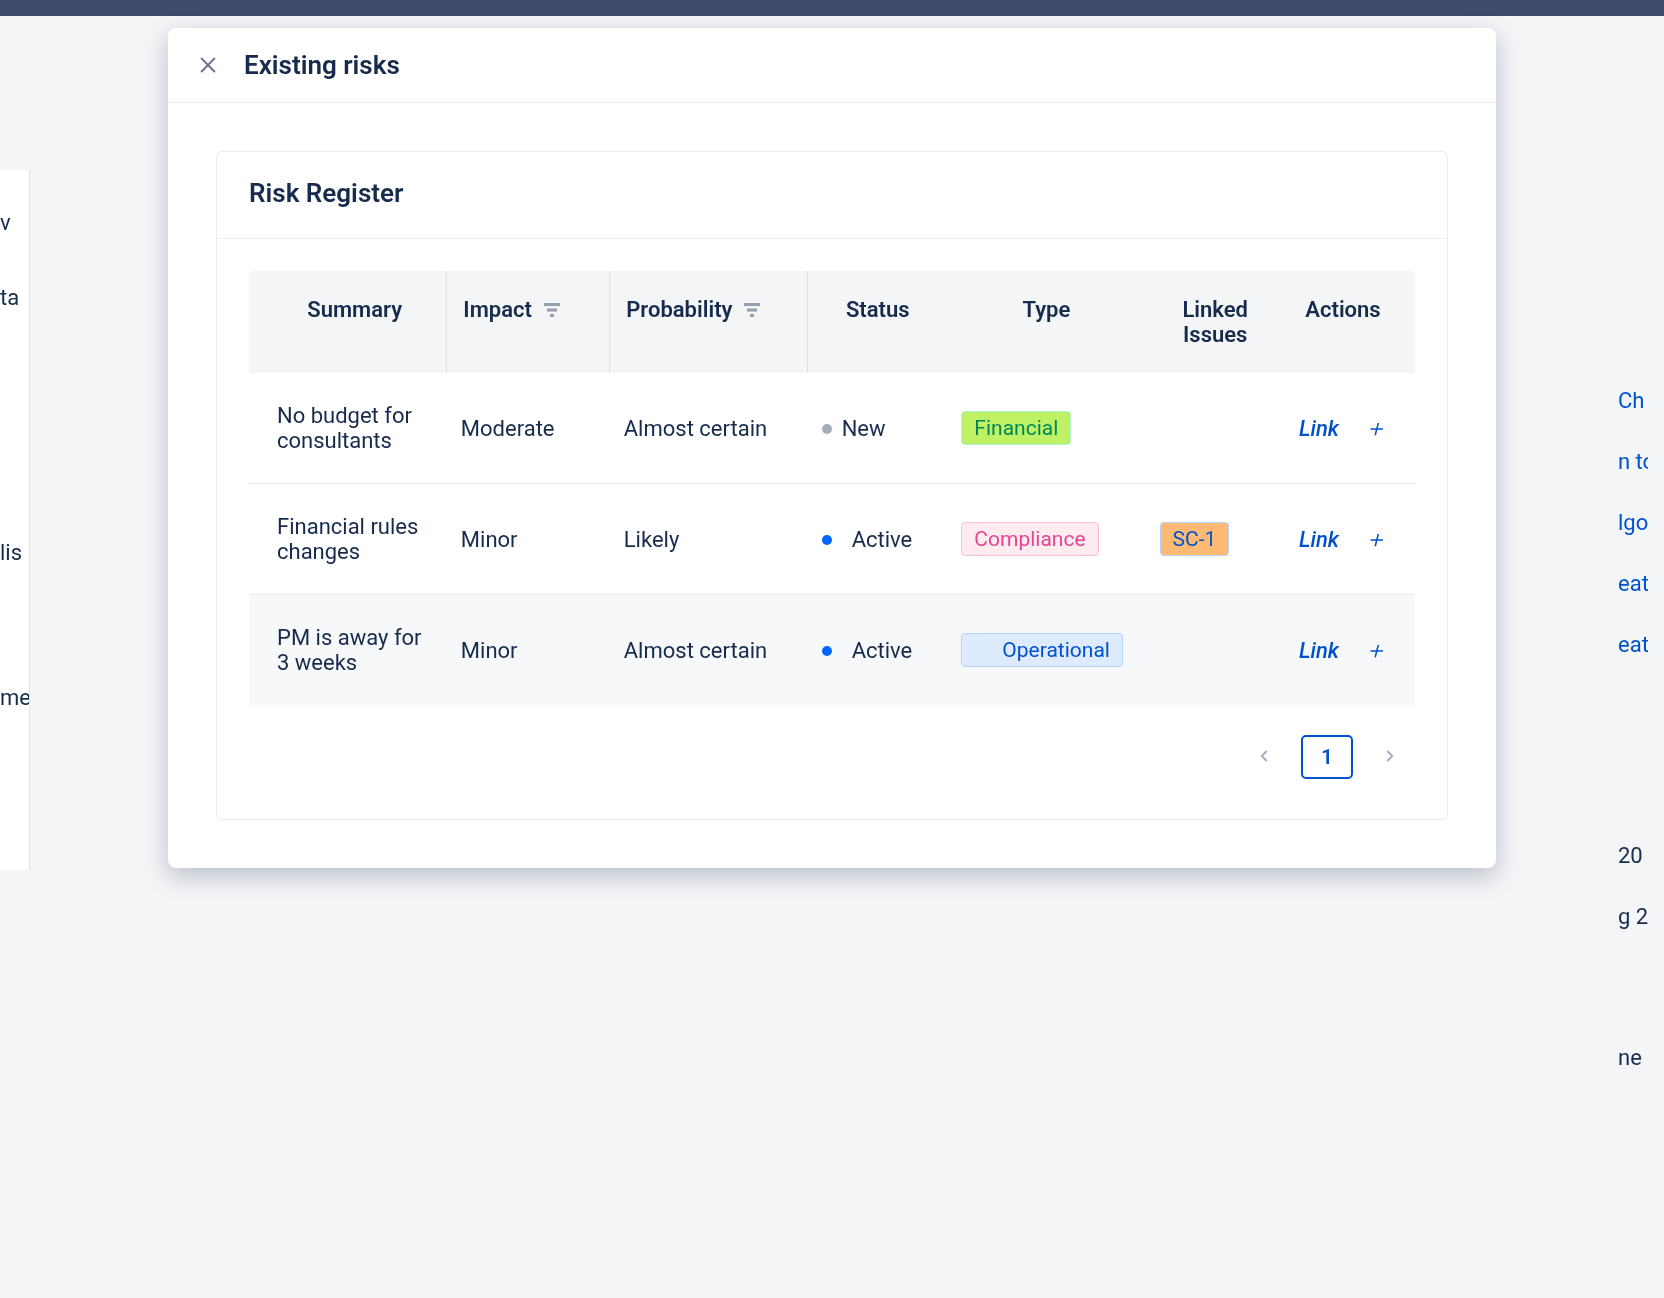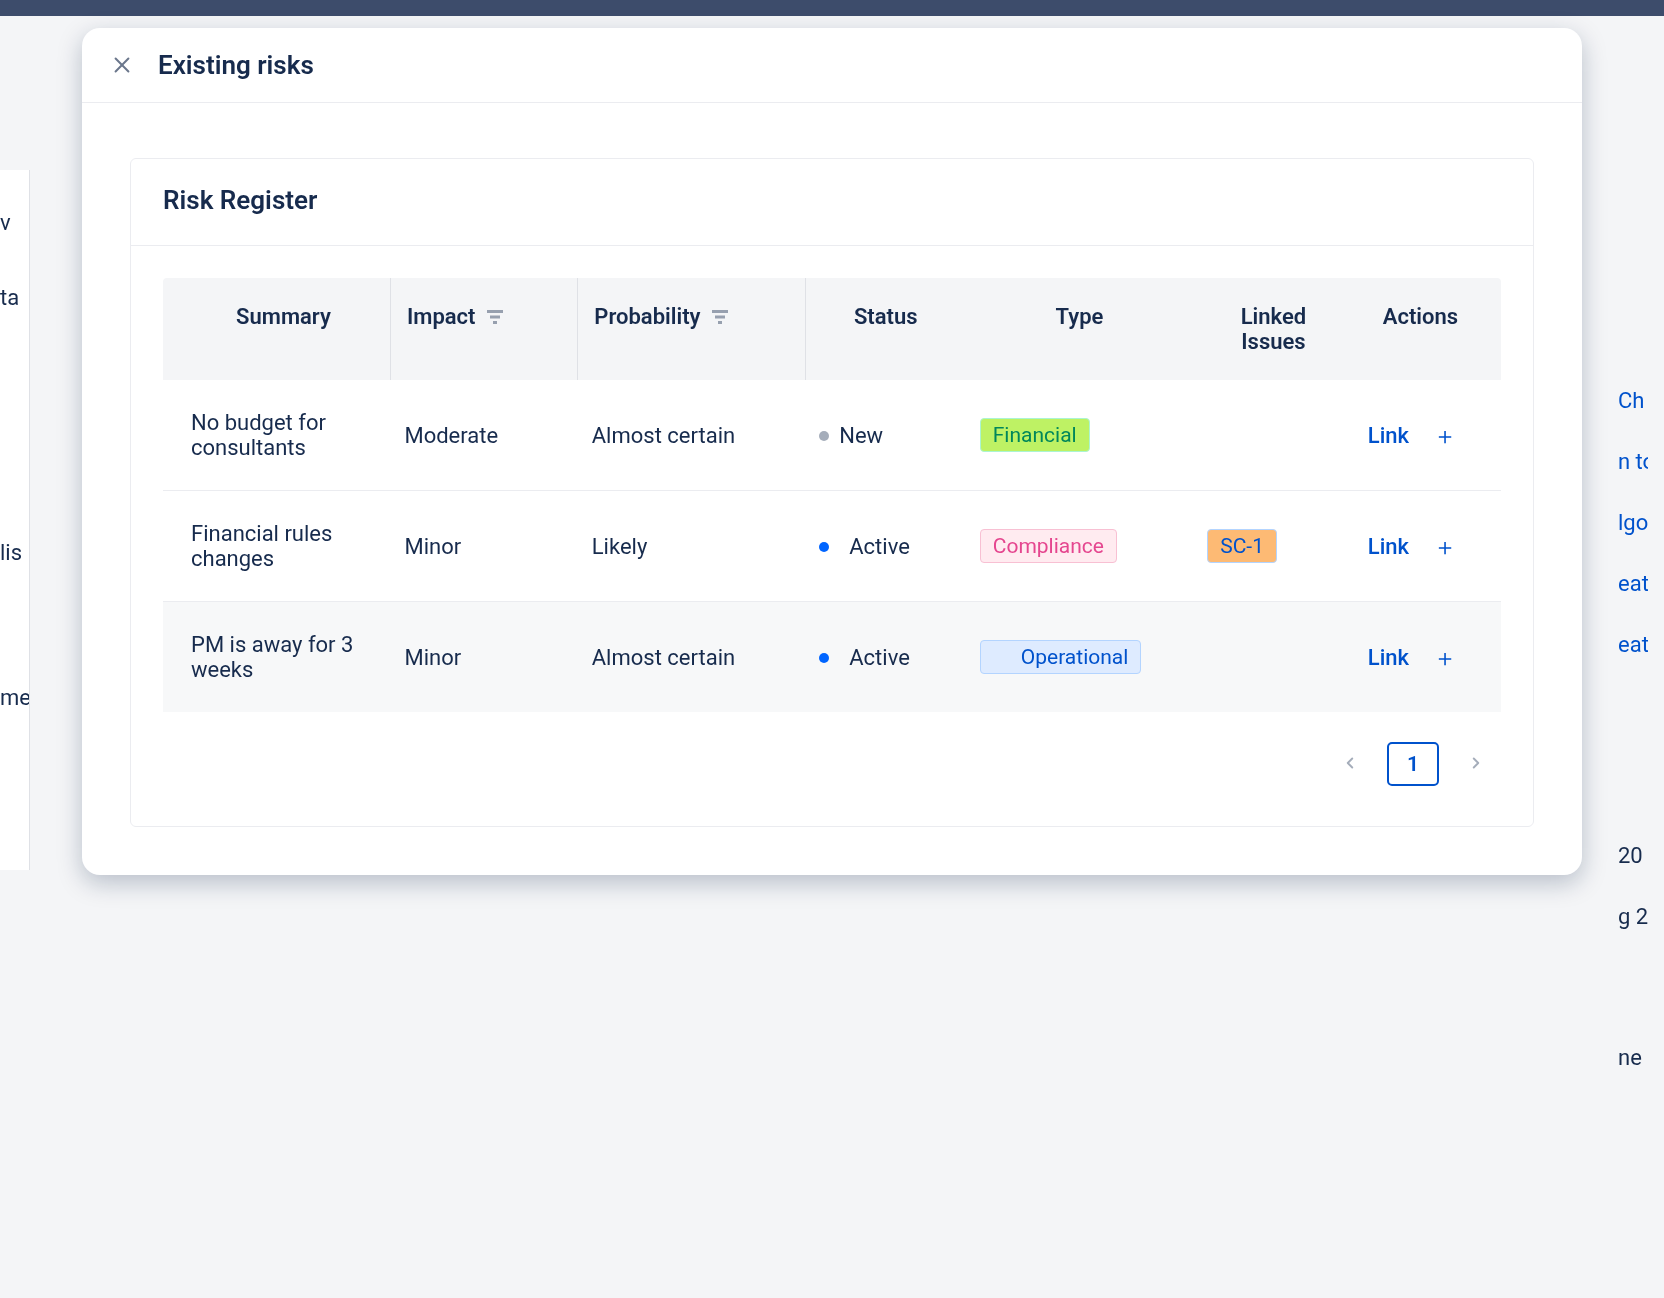--- a/index.html
+++ b/index.html
@@ -63,22 +63,22 @@
       left: 0;
       right: 0;
       bottom: 0;
       display: flex;
       justify-content: center;
       align-items: flex-start;
       padding-top: 12px;
     }
     .modal {
       background: #ffffff;
-      border-radius: 18px;
-      width: 1500px;
+      border-radius: 8px;
+      width: 1328px;
       box-shadow: 0 8px 24px rgba(9, 30, 66, 0.25);
       overflow: hidden;
     }
     .modal-header {
       display: flex;
       align-items: center;
       padding: 22px 28px;
       border-bottom: 1px solid #ebecf0;
       gap: 24px;
     }
@@ -97,21 +97,20 @@
       font-weight: 600;
       color: #172b4d;
     }
     .modal-body {
       padding: 48px;
     }
     .card {
       border: 1px solid #ebecf0;
       border-radius: 6px;
       background: #fff;
-      margin-top: 7px;
     }
     .card-header {
       padding: 26px 32px 30px 32px;
       border-bottom: 1px solid #ebecf0;
     }
     .card-title {
       font-size: 26px;
       font-weight: 600;
       color: #172b4d;
     }
@@ -223,23 +222,24 @@
       font-size: 21px;
       border: 1px solid #b3d4ff;
       color: #0052cc;
       background: #fdba74;
     }
     .link-action {
       color: #0052cc;
       font-size: 22px;
       font-weight: 500;
       display: inline-flex;
-      align-items: flex-end;
+      align-items: flex-start;
       gap: 24px;
       cursor: pointer;
+      font-style: italic;
     }
     .link-action .plus-icon {
       font-size: 24px;
       line-height: 1;
     }
     .pagination {
       display: flex;
       justify-content: flex-end;
       align-items: center;
       gap: 20px;

